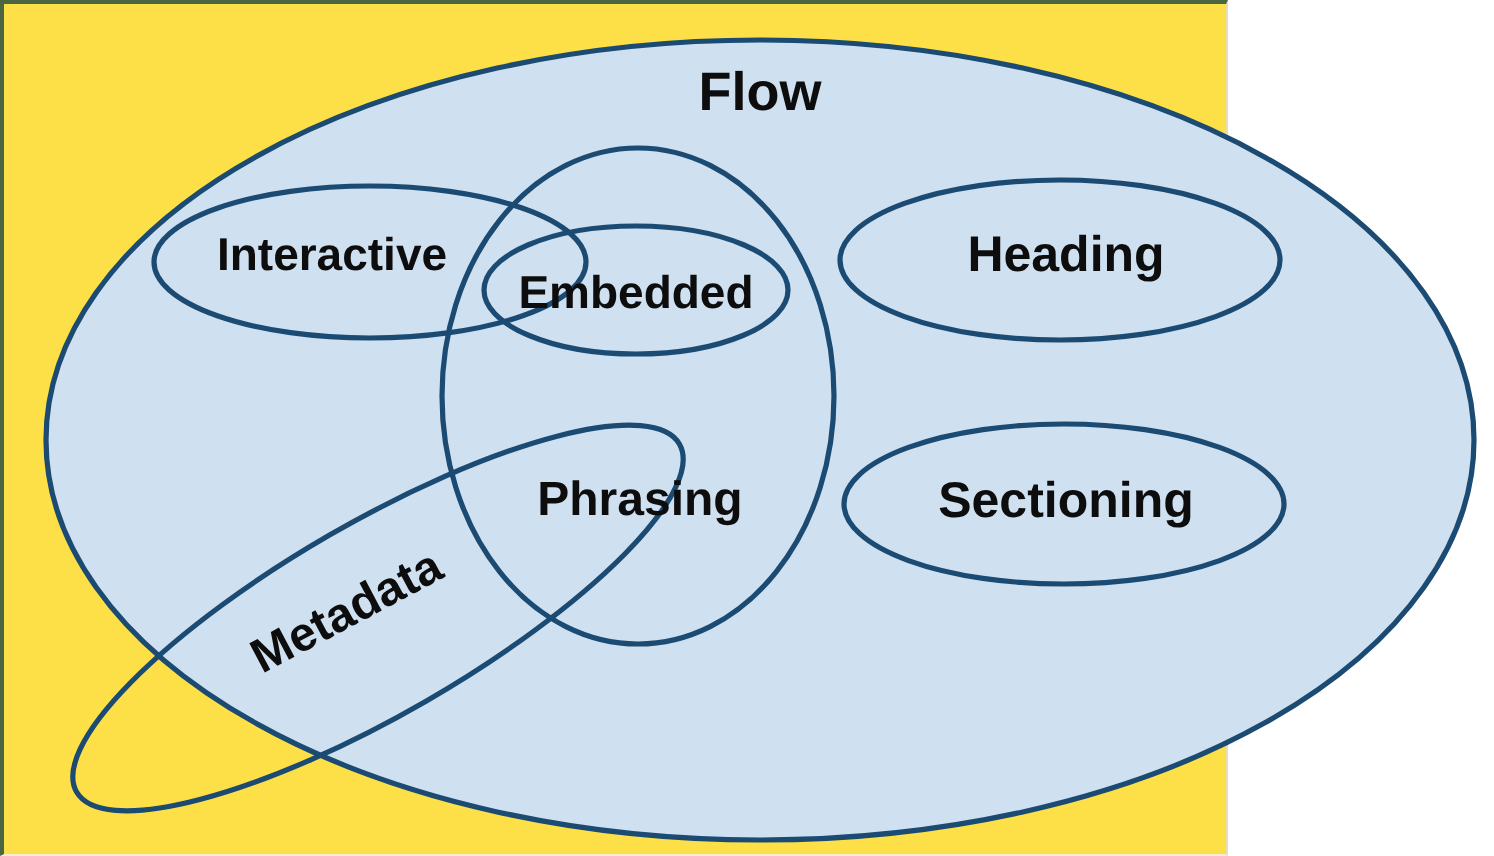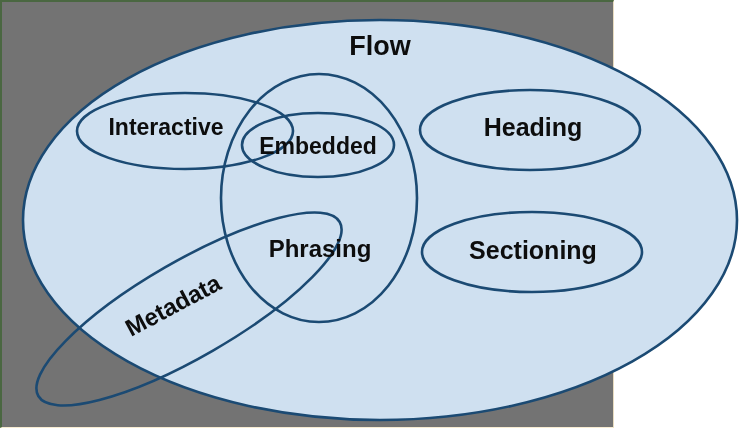--- a/index.html
+++ b/index.html
@@ -10,21 +10,21 @@
     width: 747px;
     height: 428px;
     overflow: hidden;
     font-family: "Liberation Sans", sans-serif;
   }
   #diagram-root {
     position: relative;
     width: 614px;
     height: 428px;
     box-sizing: border-box;
-    background: #737373;
+    background: #fde047;
     border-top: 2px solid #4a6741;
     border-left: 2px solid #4a6741;
     border-right: 1px solid #e8dcc0;
     border-bottom: 1px solid #f7ecd2;
   }
   #venn-svg {
     position: absolute;
     top: 0;
     left: 0;
     width: 747px;

